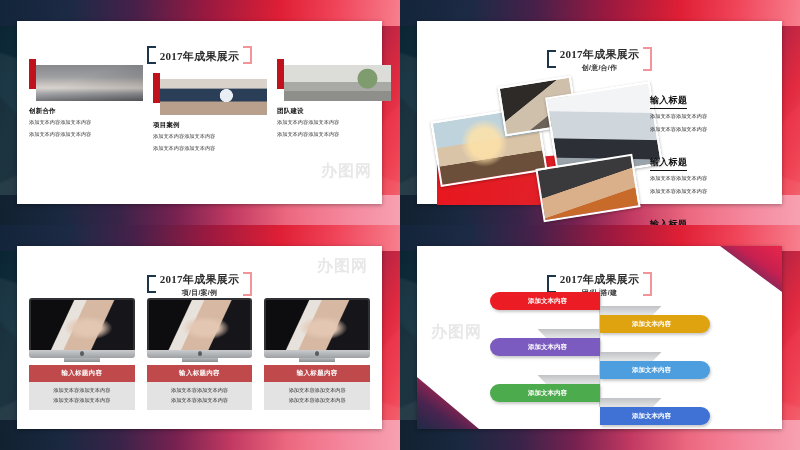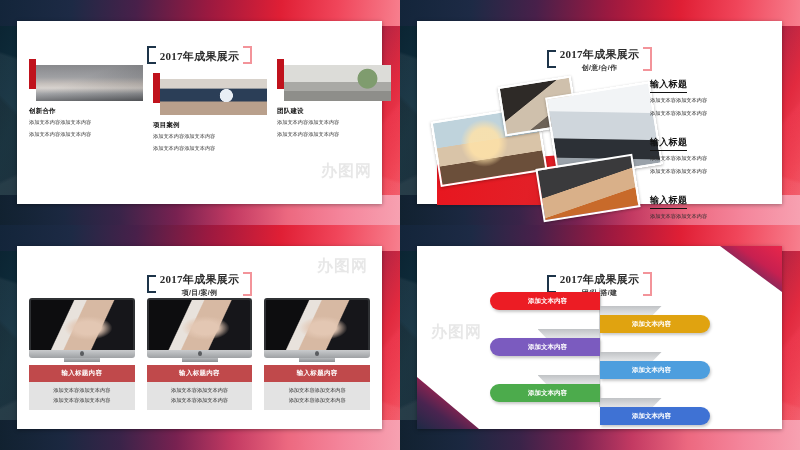--- a/index.html
+++ b/index.html
@@ -136,21 +136,21 @@
     transform:rotate(-9deg);
     background:
       linear-gradient(190deg,#f2f4f6 0 30%,#cfd6dc 31% 58%,#2c3036 59% 78%,#9aa2aa 79% 100%);
   }
   .s2-p4{
     left:104px; top:84px; width:98px; height:54px;
     transform:rotate(-9deg);
     background:linear-gradient(170deg,#3a3a3c 0 42%,#d9b089 43% 72%,#c86a2a 73% 100%);
   }
   .s2-text{ position:absolute; right:14px; top:52px; width:118px; }
-  .s2-item{ margin-bottom:12px; }
+  .s2-item{ margin-bottom:12px;margin-top:16px; }
   .s2-h{
     font-size:9px; font-weight:700; color:#111; letter-spacing:.3px;
     border-bottom:1.2px solid #111; display:inline-block; padding-bottom:1px;
   }
   .s2-p{ font-size:5.2px; color:#2e2e2e; line-height:1.9; margin-top:3px; }
   
   .s3-row{ position:absolute; left:12px; right:12px; top:52px; display:flex; gap:12px; }
   .s3-col{ flex:1; }
   .mon{ position:relative; }
   .mon-screen{

